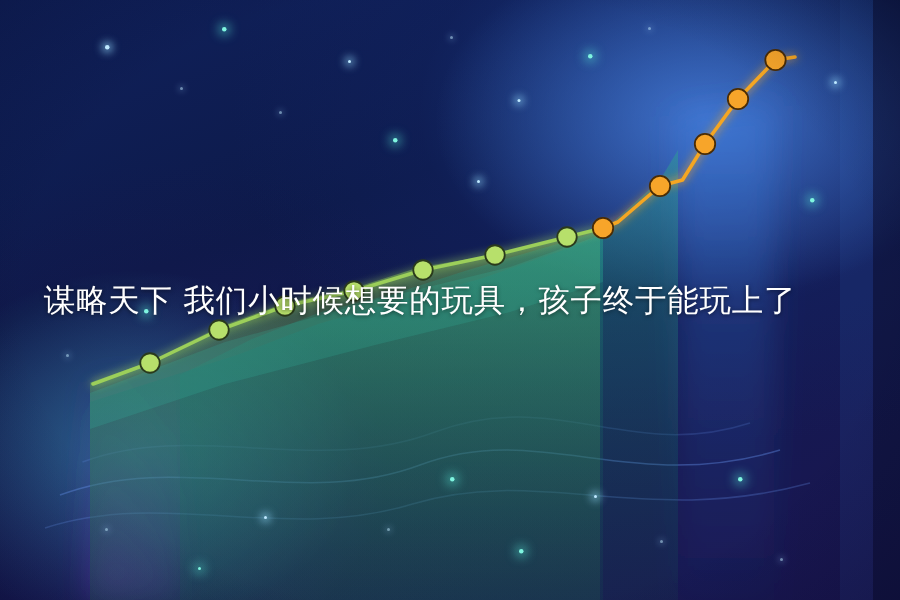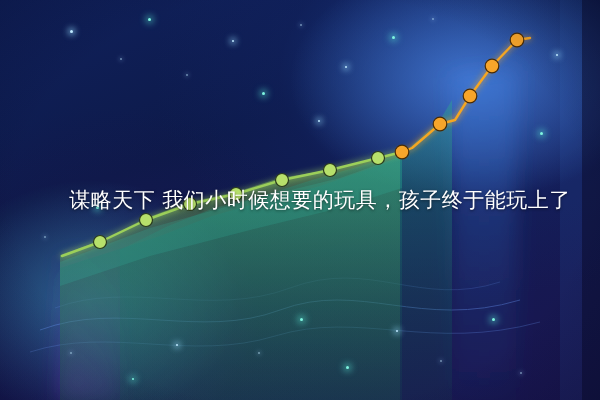--- a/index.html
+++ b/index.html
@@ -34,21 +34,21 @@
 
   
   #headline {
     position: absolute;
     left: 0;
     top: 0;
     width: 600px;
     height: 400px;
     display: flex;
     align-items: center;
-    justify-content: flex-end;
+    justify-content: flex-start;
     z-index: 40;
     pointer-events: none;
   }
   #headline .txt {
     width: 560px;
     text-align: center;
     color: #ffffff;
     font-size: 21px;
     line-height: 34px;
     letter-spacing: 0.5px;

